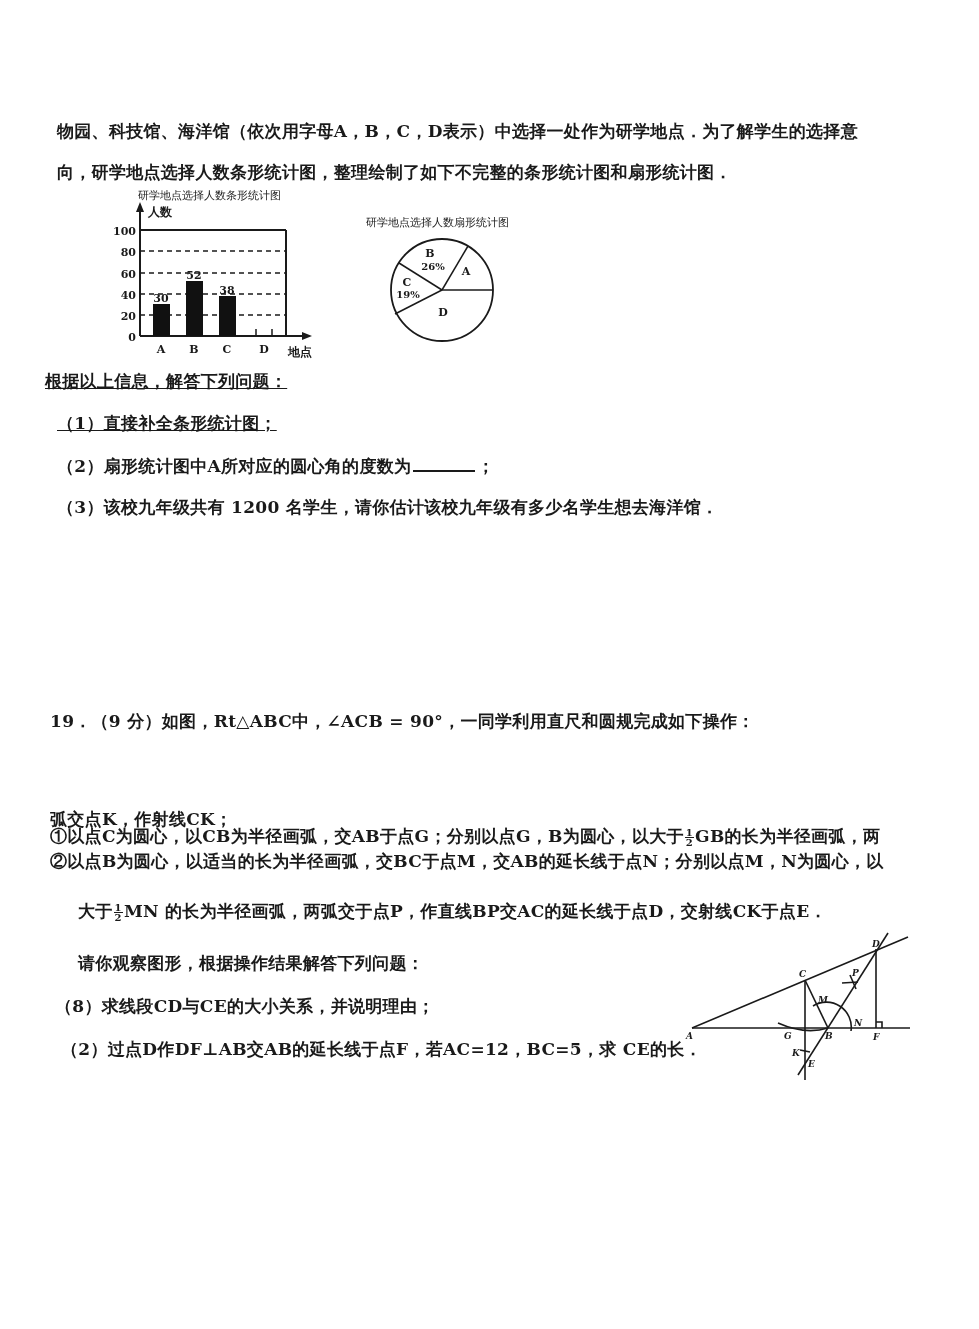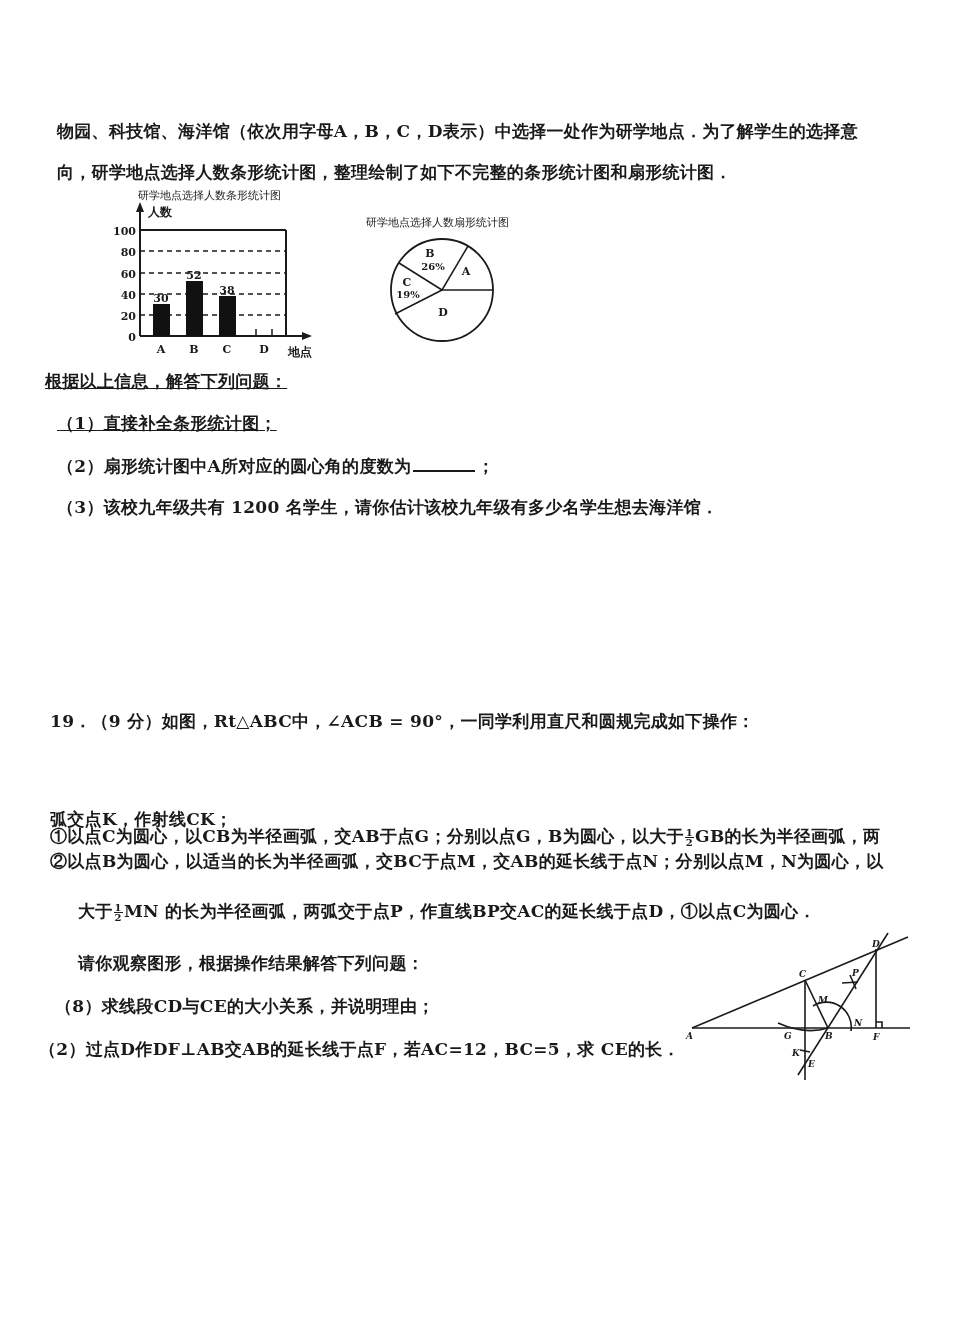--- a/index.html
+++ b/index.html
@@ -90,25 +90,25 @@
       <span class="num">1</span>
       <span>2</span>
     </span><span>GB的长为半径画弧，两</span>
 </div>
 <div class="line" style="top:808px; left:50px;">弧交点K，作射线CK；</div>
 <div class="line" style="top:850px; left:50px;">②以点B为圆心，以适当的长为半径画弧，交BC于点M，交AB的延长线于点N；分别以点M，N为圆心，以</div>
 <div class="line" style="top:900px; left:50px;margin-left:28px;">
   <span>大于</span><span class="frac">
       <span class="num">1</span>
       <span>2</span>
-    </span><span>MN 的长为半径画弧，两弧交于点P，作直线BP交AC的延长线于点D，①以点C为圆心．</span>
+    </span><span>MN 的长为半径画弧，两弧交于点P，作直线BP交AC的延长线于点D，交射线CK于点E．</span>
 </div>
 <div class="line" style="top:952px; left:50px;margin-left:28px;">请你观察图形，根据操作结果解答下列问题：</div>
 <div class="line" style="top:995px; left:55px;">（8）求线段CD与CE的大小关系，并说明理由；</div>
-<div class="line" style="top:1038px; left:39px;">（2）过点D作DF⊥AB交AB的延长线于点F，若AC=12，BC=5，求 CE的长．</div>
+<div class="line" style="top:1038px; left:61px;">（2）过点D作DF⊥AB交AB的延长线于点F，若AC=12，BC=5，求 CE的长．</div>
 
 <svg style="position:absolute; left:680px; top:925px;" width="240" height="160" viewBox="0 0 240 160">
   <g stroke="#1a1a1a" stroke-width="1.6" fill="none">
 
     <line x1="12" y1="103" x2="230" y2="103"></line>
 
     <line x1="12" y1="103" x2="228" y2="12"></line>
 
     <line x1="125" y1="55" x2="148" y2="103"></line>
 

